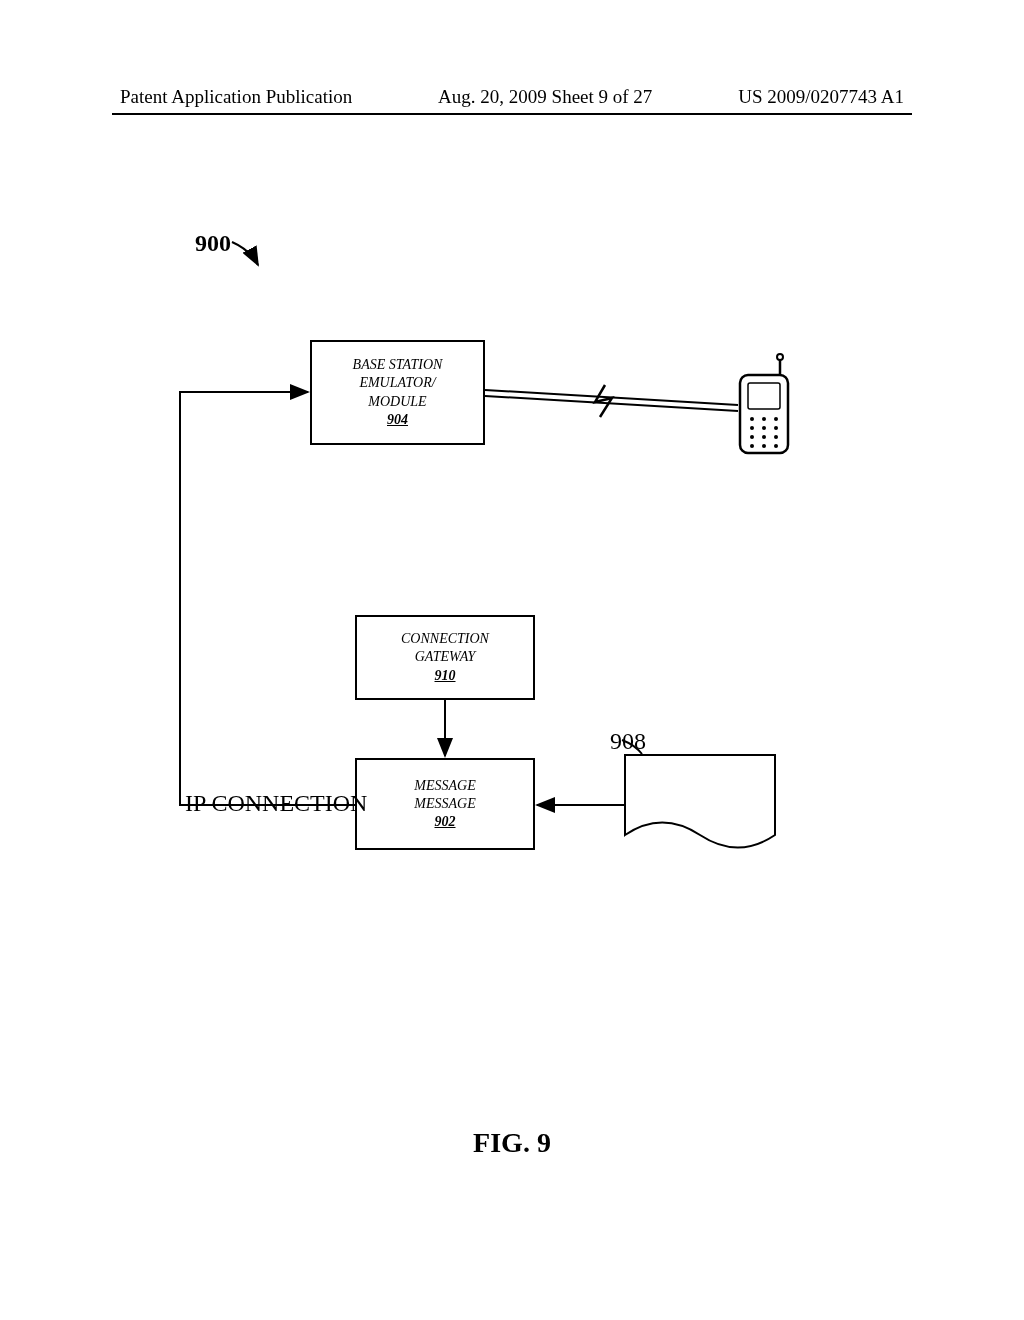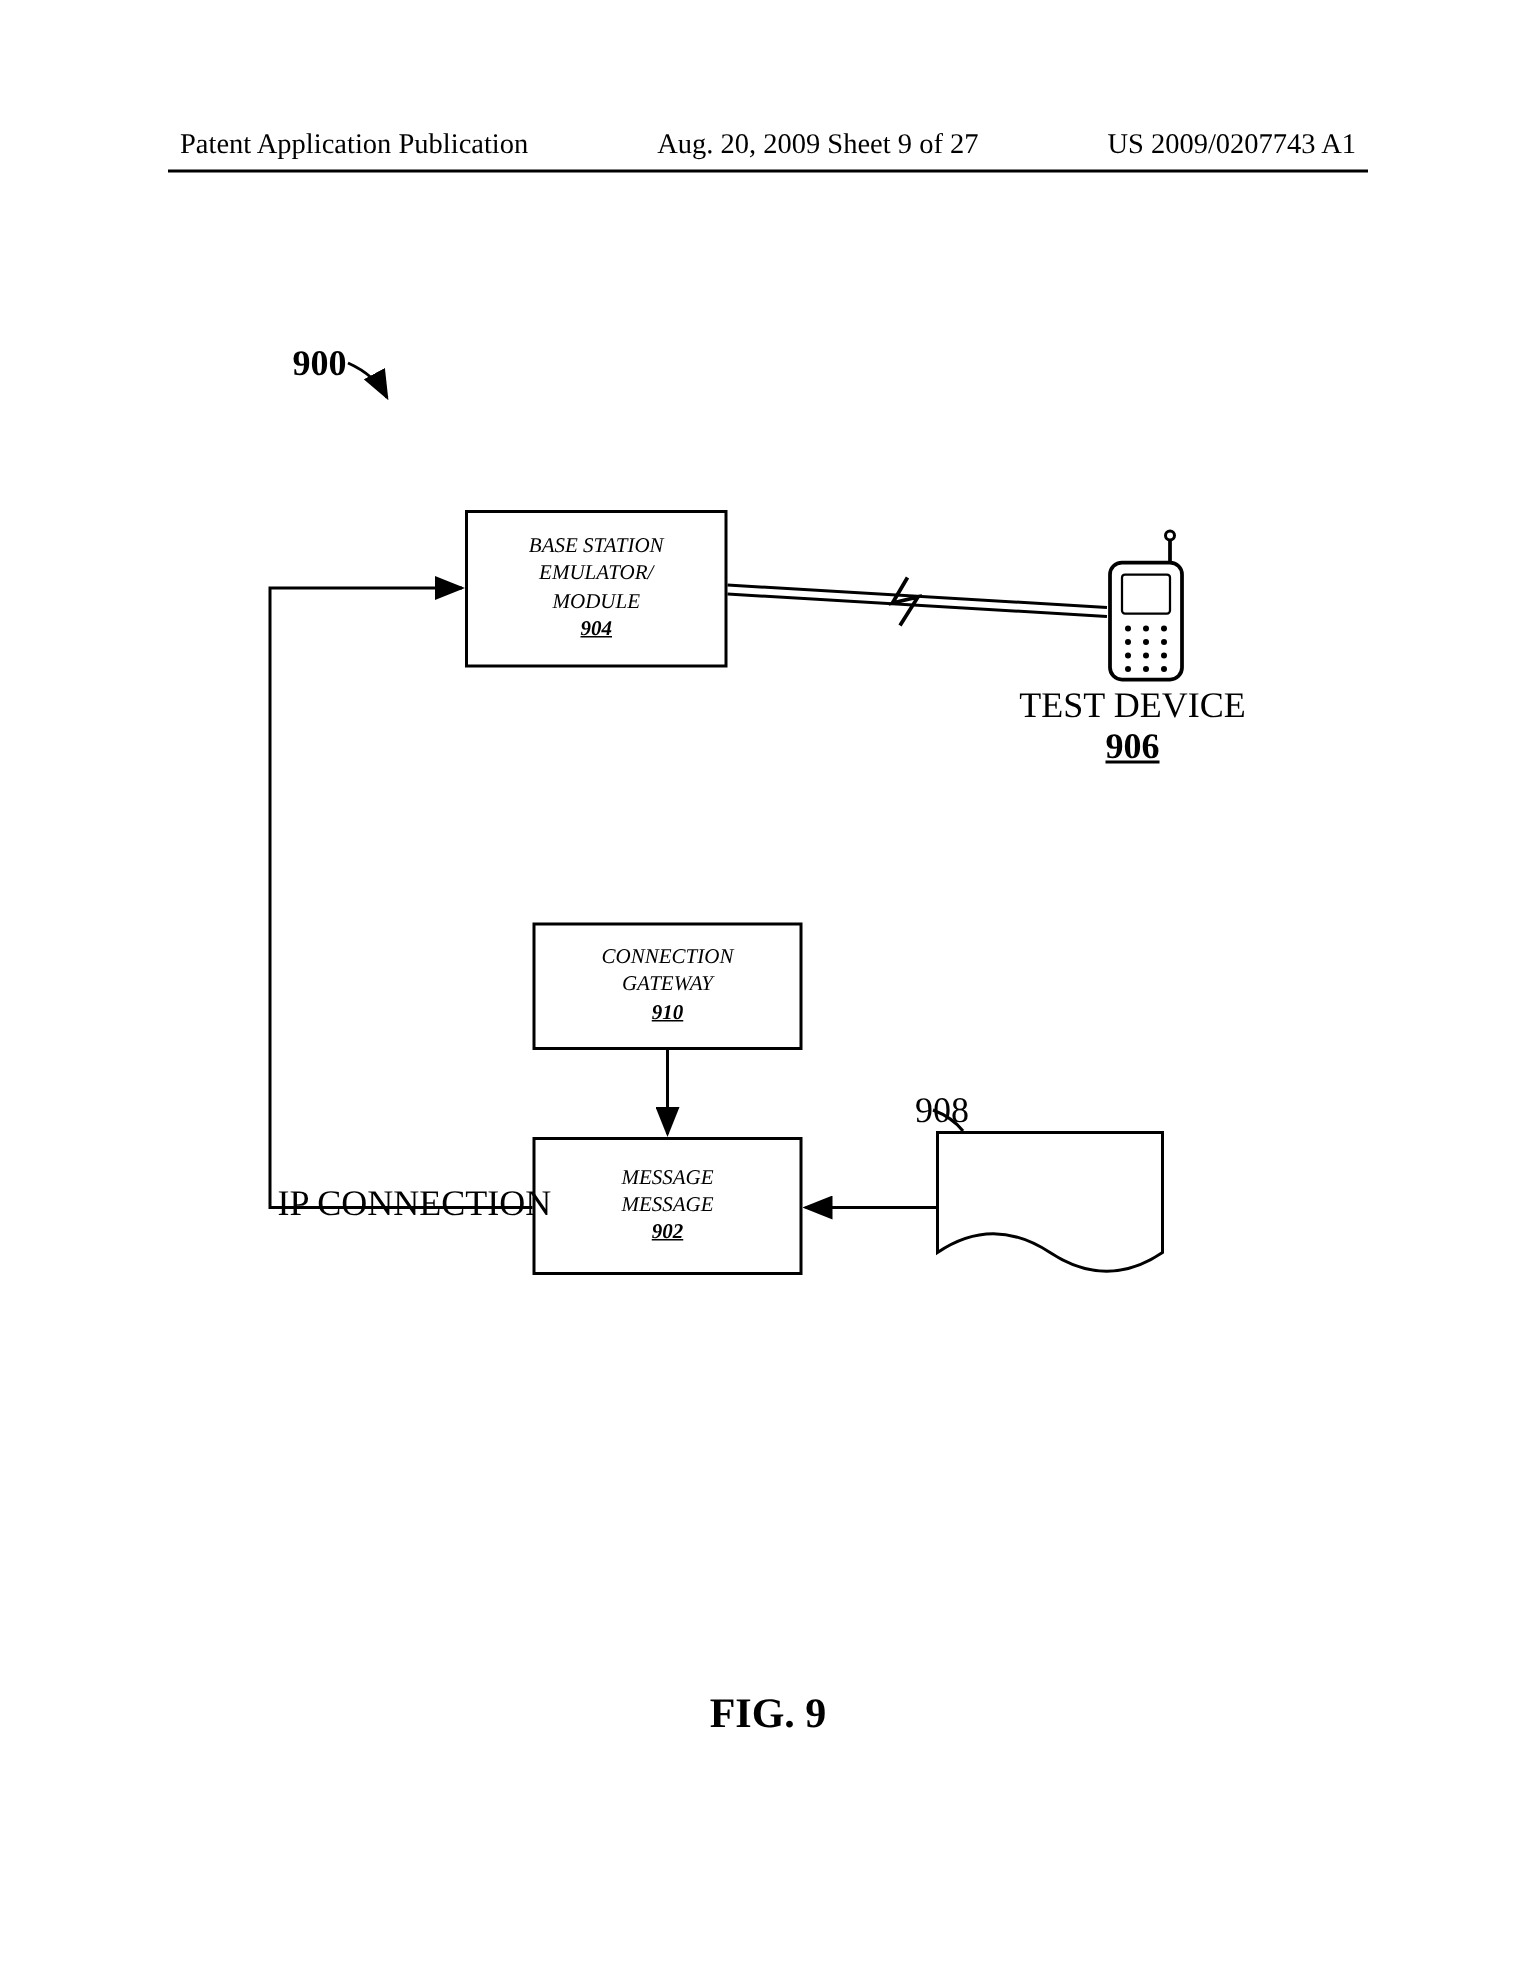--- a/index.html
+++ b/index.html
@@ -97,24 +97,20 @@
     <span>900</span>
   </div>
 
   <div class="box" style="top:120px; left:310px; width:175px; height:105px;">
     <span>BASE STATION</span>
     <span>EMULATOR/</span>
     <span>MODULE</span>
     <span class="refnum">904</span>
   </div>
 
-  <div class="label" style="top:238px; left:670px; width:170px;">
-    <div>TEST DEVICE</div>
-    <div class="refnum">906</div>
-  </div>
 
   <div class="box" style="top:395px; left:355px; width:180px; height:85px;">
     <span>CONNECTION</span>
     <span>GATEWAY</span>
     <span class="refnum">910</span>
   </div>
 
   <div class="box" style="top:538px; left:355px; width:180px; height:92px;">
     <span>MESSAGE</span>
     <span>MESSAGE</span>

